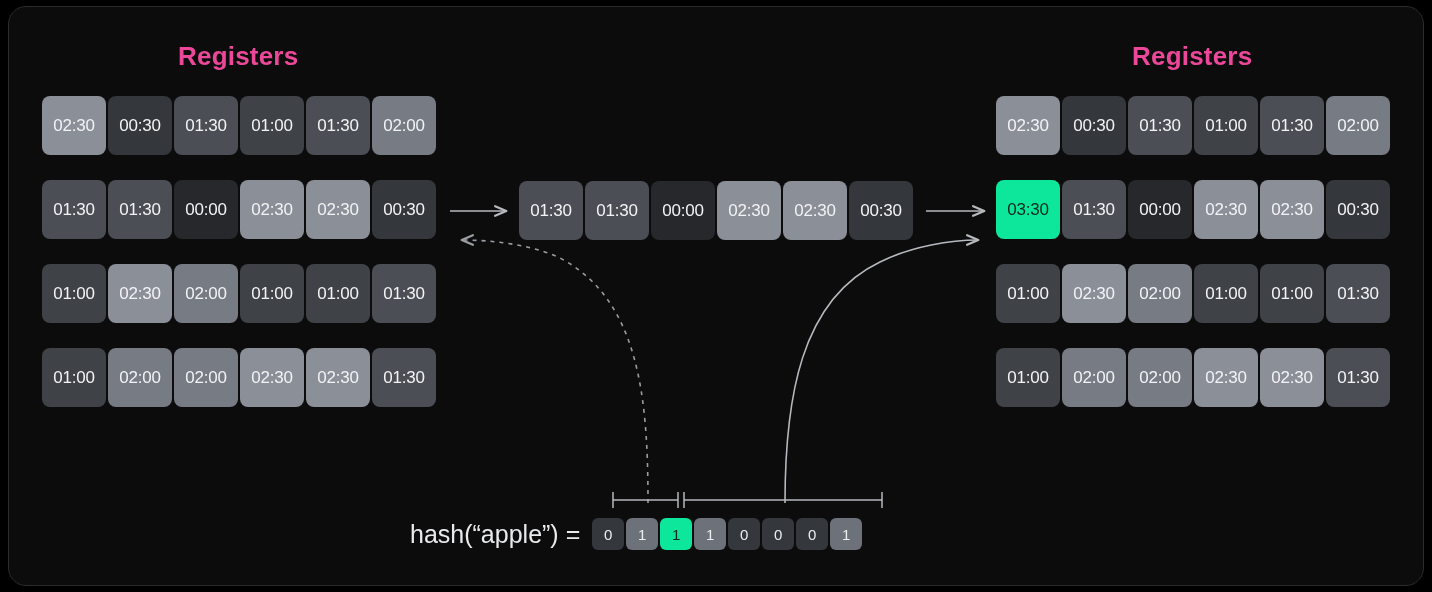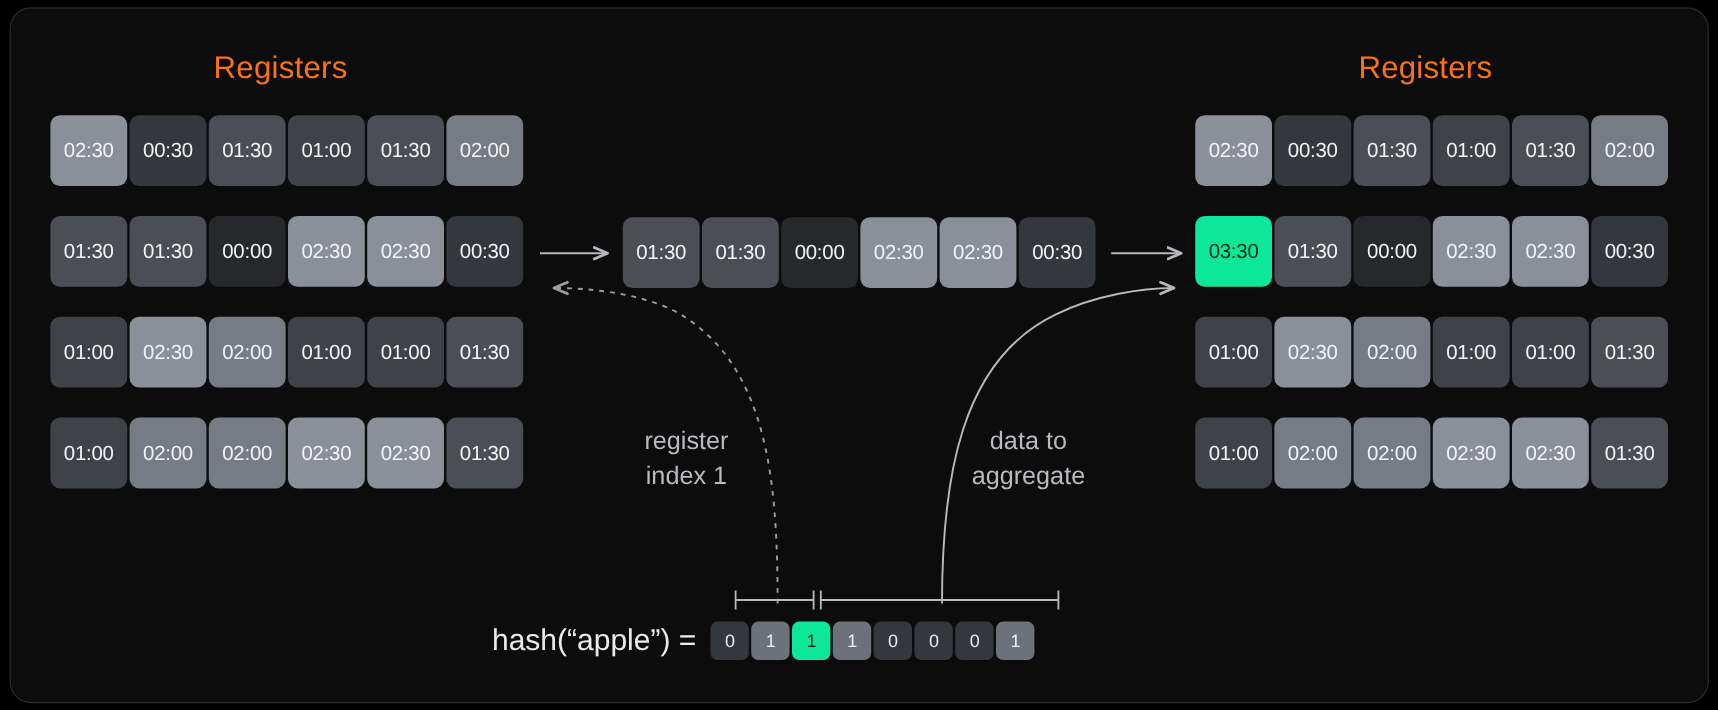--- a/index.html
+++ b/index.html
@@ -23,23 +23,24 @@
     background: #0c0c0d;
     border: 1px solid #2b2b2d;
     border-radius: 18px;
     box-sizing: border-box;
   }
 
   
   .panel-title {
     position: absolute;
     font-size: 26px;
-    color: #f97316;
+    color: #ec4899;
     letter-spacing: 0.2px;
     white-space: nowrap;
+    font-weight: bold;
   }
   #title-left  { left: 178px; top: 41px; }
   #title-right { left: 1132px; top: 41px; }
 
   
   .grid {
     position: absolute;
     display: grid;
     grid-template-columns: repeat(6, 64px);
     grid-auto-rows: 59px;
@@ -186,24 +187,20 @@
 
   <div id="mid-row">
       <div class="cell" style="background: rgb(75, 79, 85);">01:30</div>
       <div class="cell" style="background: rgb(75, 79, 85);">01:30</div>
       <div class="cell" style="background: rgb(38, 40, 43);">00:00</div>
       <div class="cell" style="background: rgb(139, 143, 152);">02:30</div>
       <div class="cell" style="background: rgb(139, 143, 152);">02:30</div>
       <div class="cell" style="background: rgb(52, 55, 59);">00:30</div>
     </div>
 
-  <div class="annot" id="annot-left">register
-index 1</div>
-  <div class="annot" id="annot-right">data to
-aggregate</div>
 
   <div id="hash-row">
     <div id="hash-label">hash(“apple”)  =</div>
     <div id="bits">
         <div class="bit" style="background: rgb(52, 55, 59);">0</div>
         <div class="bit" style="background: rgb(109, 113, 121);">1</div>
         <div class="bit hl" style="background: rgb(12, 231, 156);">1</div>
         <div class="bit" style="background: rgb(109, 113, 121);">1</div>
         <div class="bit" style="background: rgb(52, 55, 59);">0</div>
         <div class="bit" style="background: rgb(52, 55, 59);">0</div>

